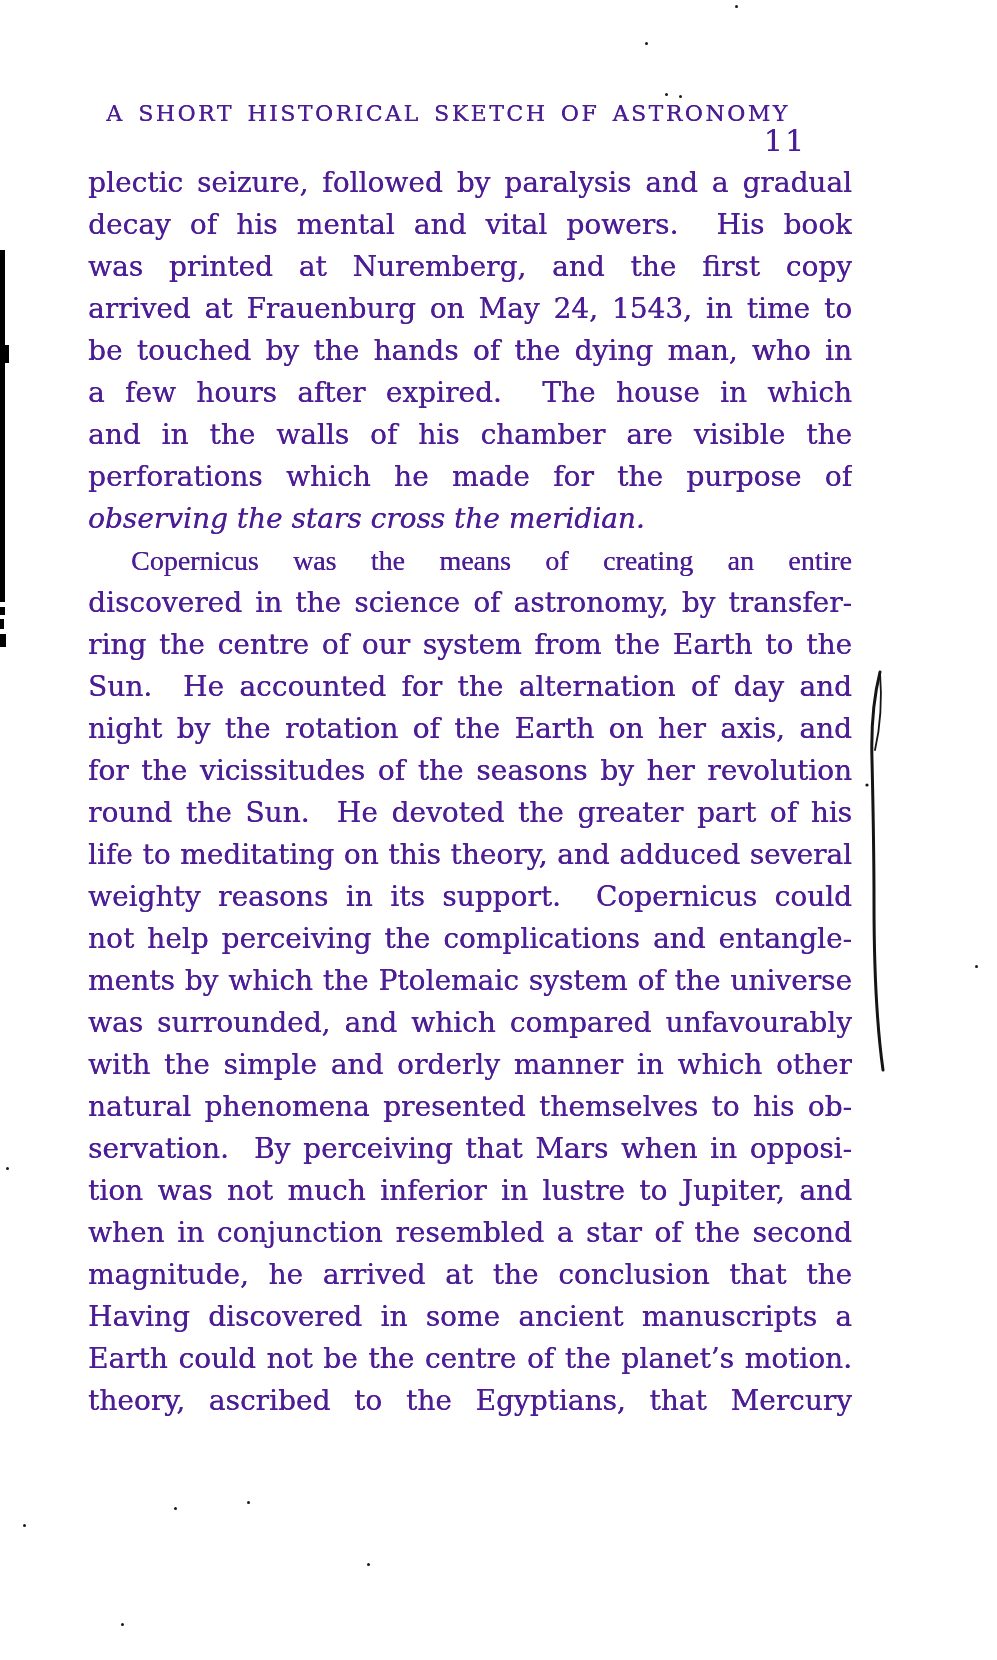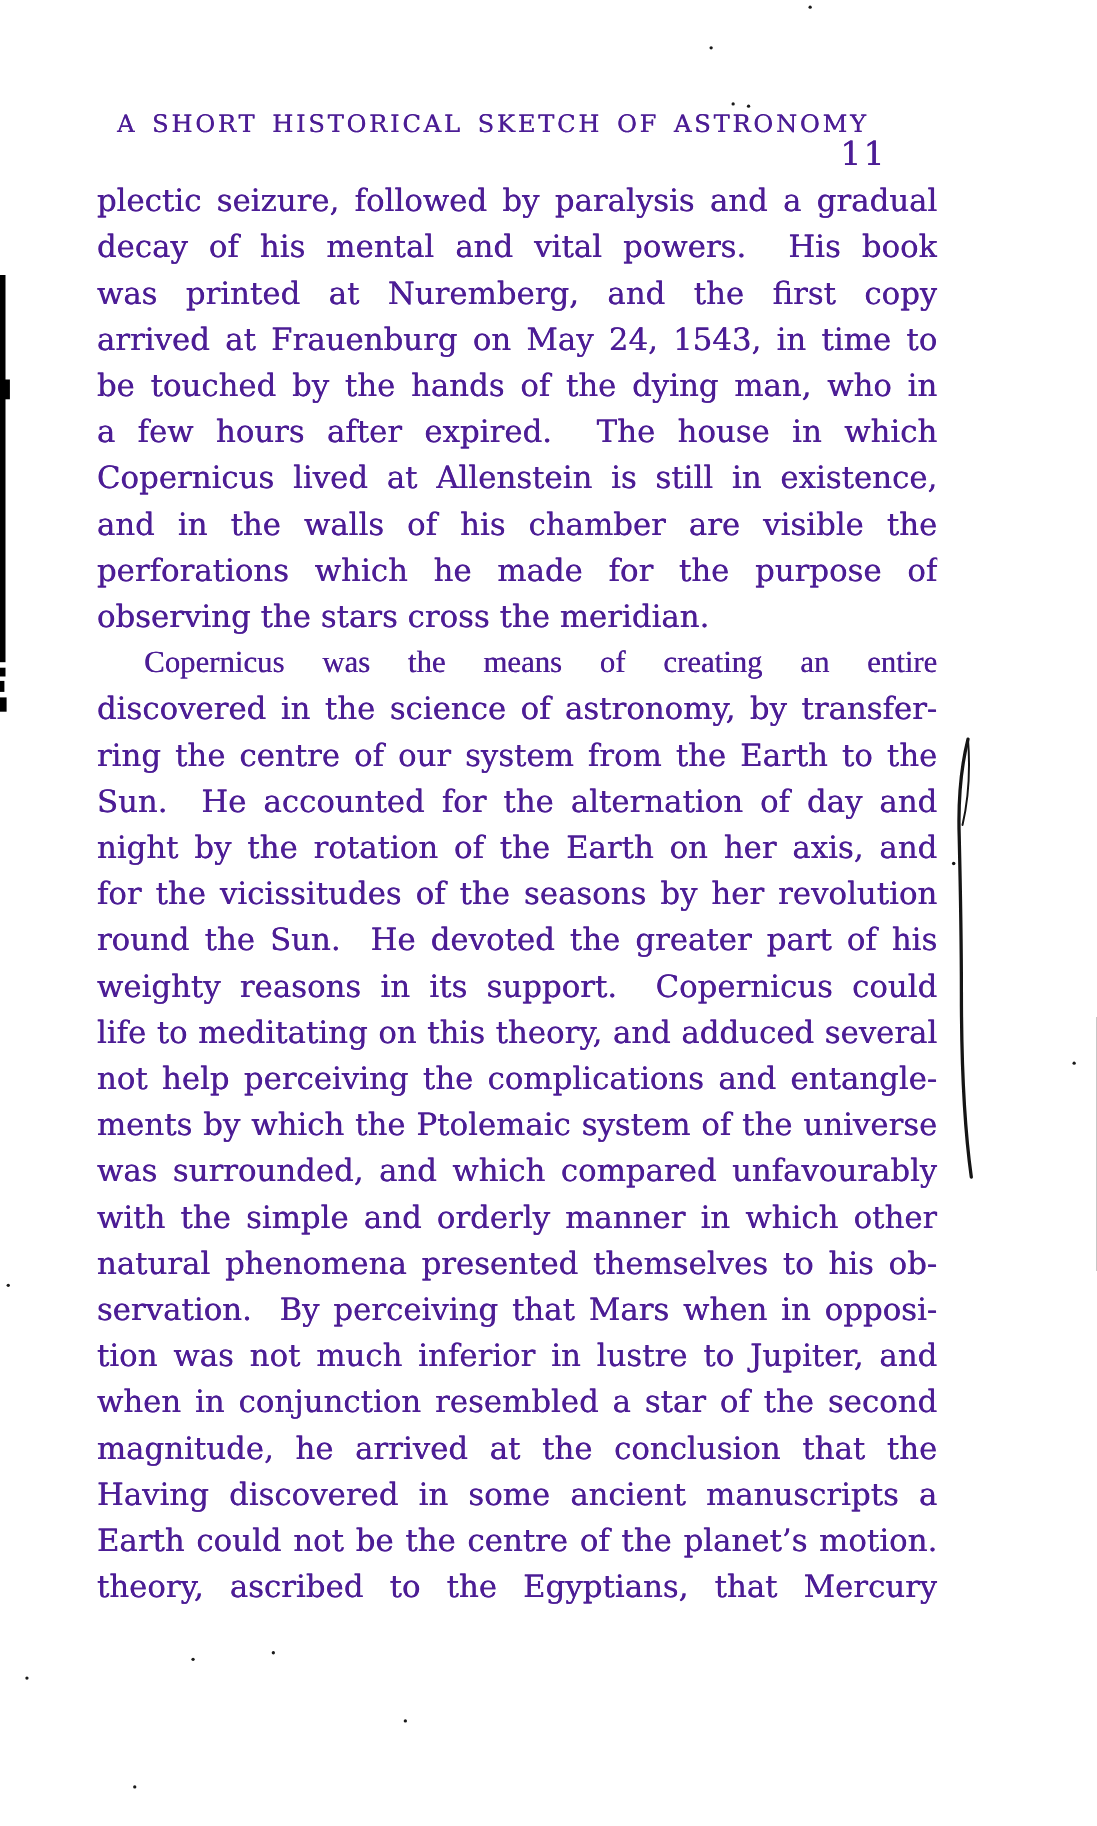--- a/index.html
+++ b/index.html
@@ -30,21 +30,21 @@
     position:absolute;left:88px;top:162px;width:764px;
   }
   .line{
     margin:0;height:42px;line-height:42px;
     font-size:28px;
     text-align:justify;text-align-last:justify;
     overflow:hidden;
     text-shadow:0.3px 0 0 currentColor;
   }
   .line.indent{text-indent:43px;font-family:Liberation Serif, serif;}
-  .line.parend{text-align-last:left;}
+  .line.parend{text-align-last:left;font-style:italic;}
   
   .scan-bar{position:absolute;background:#000;}
   
   .pen-mark{position:absolute;left:852px;top:658px;width:50px;height:430px;}
   
   .speck{
     position:absolute;width:3px;height:3px;border-radius:50%;
     background:#1a1a1a;display:block;
   }
 </style>
@@ -64,33 +64,32 @@
     <span class="page-number">11</span>
   </header>
 
   <main class="body-text">
       <p class="line">plectic seizure, followed by paralysis and a gradual</p>
       <p class="line">decay of his mental and vital powers.&nbsp; His book</p>
       <p class="line">was printed at Nuremberg, and the first copy</p>
       <p class="line">arrived at Frauenburg on May 24, 1543, in time to</p>
       <p class="line">be touched by the hands of the dying man, who in</p>
       <p class="line">a few hours after expired.&nbsp; The house in which</p>
-      <p class="line">Copernicus lived at Allenstein is still in existence,</p>
       <p class="line">and in the walls of his chamber are visible the</p>
       <p class="line">perforations which he made for the purpose of</p>
       <p class="line parend">observing the stars cross the meridian.</p>
       <p class="line indent">Copernicus was the means of creating an entire</p>
       <p class="line">discovered in the science of astronomy, by transfer-</p>
       <p class="line">ring the centre of our system from the Earth to the</p>
       <p class="line">Sun.&nbsp; He accounted for the alternation of day and</p>
       <p class="line">night by the rotation of the Earth on her axis, and</p>
       <p class="line">for the vicissitudes of the seasons by her revolution</p>
       <p class="line">round the Sun.&nbsp; He devoted the greater part of his</p>
+      <p class="line">life to meditating on this theory, and adduced several</p>
       <p class="line">weighty reasons in its support.&nbsp; Copernicus could</p>
-      <p class="line">life to meditating on this theory, and adduced several</p>
       <p class="line">not help perceiving the complications and entangle-</p>
       <p class="line">ments by which the Ptolemaic system of the universe</p>
       <p class="line">was surrounded, and which compared unfavourably</p>
       <p class="line">with the simple and orderly manner in which other</p>
       <p class="line">natural phenomena presented themselves to his ob-</p>
       <p class="line">servation.&nbsp; By perceiving that Mars when in opposi-</p>
       <p class="line">tion was not much inferior in lustre to Jupiter, and</p>
       <p class="line">when in conjunction resembled a star of the second</p>
       <p class="line">magnitude, he arrived at the conclusion that the</p>
       <p class="line">Having discovered in some ancient manuscripts a</p>

